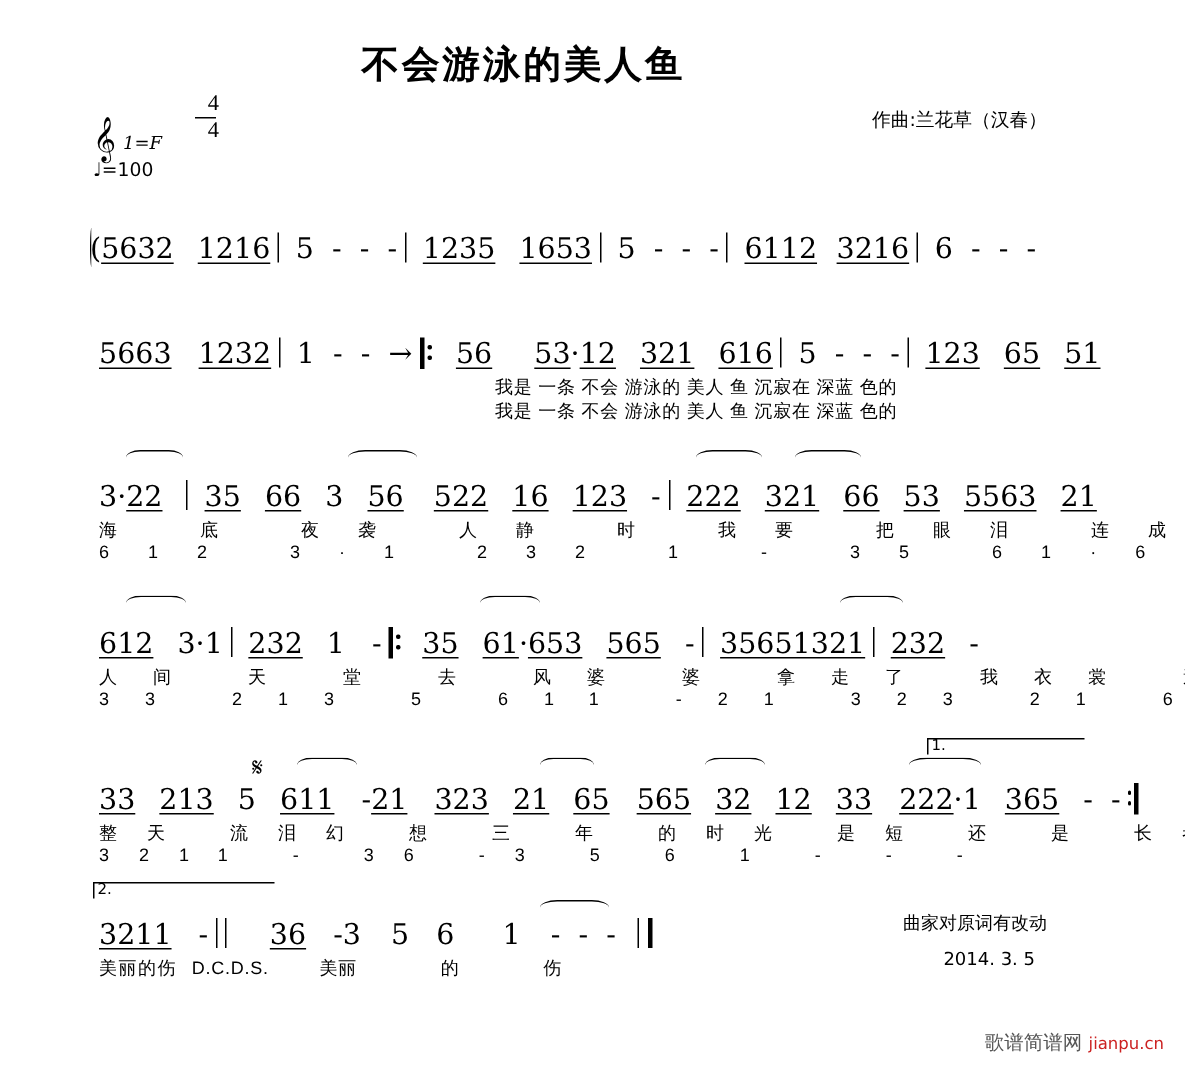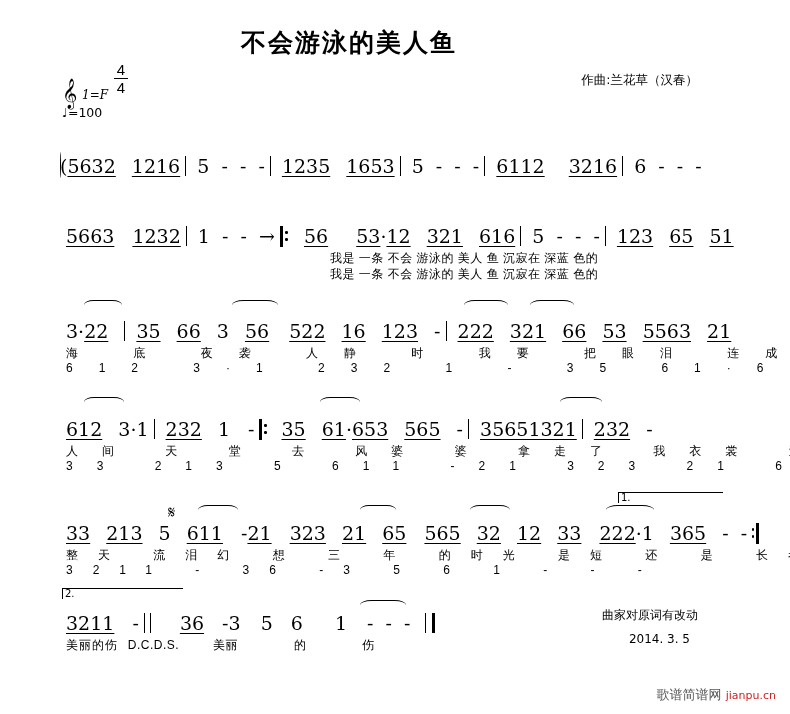--- a/index.html
+++ b/index.html
@@ -33,26 +33,26 @@
     font-size:26px;
     font-family:"DejaVu Sans", sans-serif;
   }
   .keysig{
     position:absolute;left:82px;top:88px;
     font-size:12px;
     font-style:italic;
     font-family:"DejaVu Serif", serif;
   }
   .timesig{
-    position:absolute;left:112px;top:62px;
+    position:absolute;left:128px;top:62px;
     font-size:15px;
-    text-align:center;
+    text-align:right;
     line-height:15px;
     width:18px;
-    font-family:Liberation Sans, sans-serif;
+    font-family:Liberation Serif, serif;
   }
   .timesig .bar{
     border-top:1.3px solid #000;
     display:block;
     width:14px;
     margin:1px auto 1px auto;
   }
   .tempo{
     position:absolute;left:62px;top:105px;
     font-size:12.5px;
@@ -161,21 +161,21 @@
 <div class="tempo">♩<span>=100</span></div>
 
 <div class="row notes" style="left:60px; top:155px;">
   <span class="bl">(<span class="under1">5632</span></span>
   <span class="bl" style="margin-left:10px"><span class="under1">1216</span></span><span class="barline"></span>
   <span class="bl">5 &nbsp;- &nbsp;- &nbsp;-</span><span class="barline"></span>
   <span class="bl"><span class="under1">1235</span></span>
   <span class="bl" style="margin-left:10px"><span class="under1">1653</span></span><span class="barline"></span>
   <span class="bl">5 &nbsp;- &nbsp;- &nbsp;-</span><span class="barline"></span>
   <span class="bl"><span class="under1">6112</span></span>
-  <span class="bl" style="margin-left:18px"><span class="under1">3216</span></span><span class="barline"></span>
+  <span class="bl" style="margin-left:7px"><span class="under1">3216</span></span><span class="barline"></span>
   <span class="bl">6 &nbsp;- &nbsp;- &nbsp;-</span>
 </div>
 <div style="position:absolute;left:60px;top:152px;width:1px;height:26px;border-left:1.4px solid #000;border-radius:50%;"></div>
 
 <div class="row notes" style="left:66px; top:225px;">
   <span class="bl"><span class="under1">5663</span></span>
   <span class="bl" style="margin-left:12px"><span class="under1">1232</span></span><span class="barline"></span>
   <span class="bl">1 &nbsp;- &nbsp;- &nbsp;→</span><span class="repeat-start"></span>
   <span class="bl" style="margin-left:6px"><span class="under1">56</span></span>
   <span class="bl" style="margin-left:22px"><span class="under1">53</span>·<span class="under1">12</span></span>

